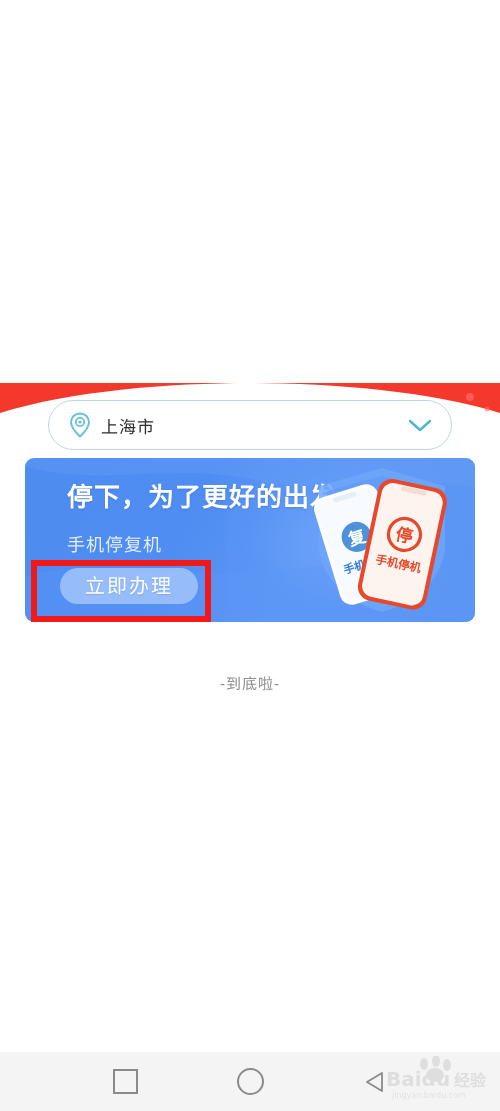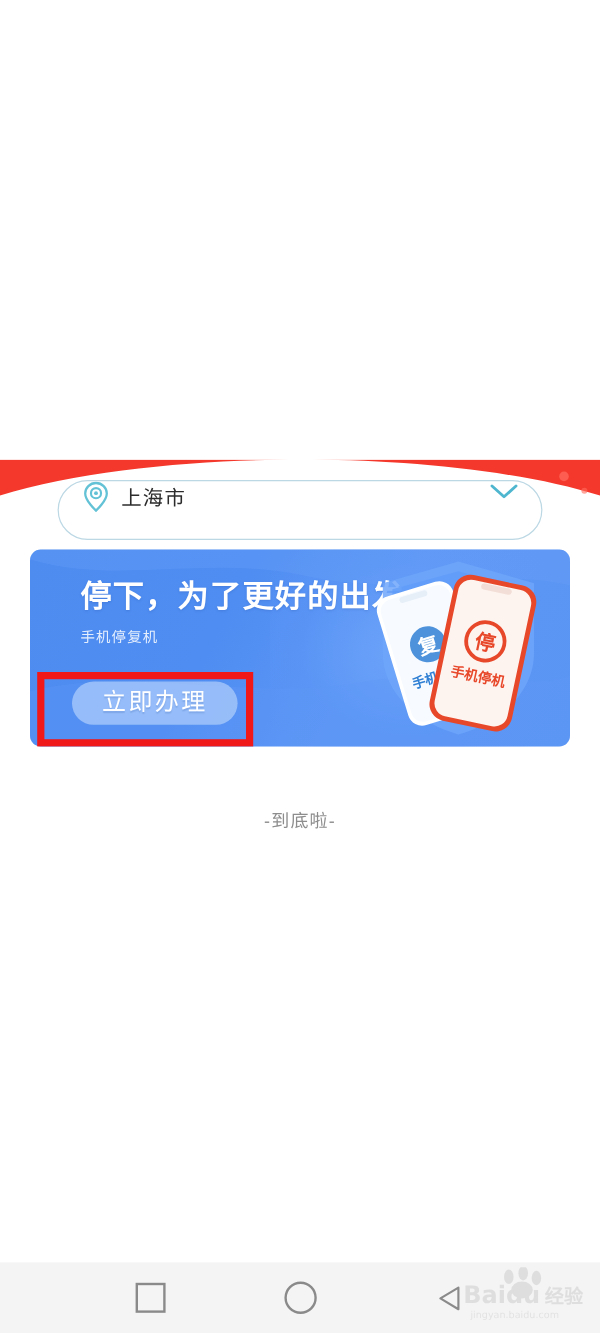--- a/index.html
+++ b/index.html
@@ -22,21 +22,21 @@
   }
   .header-red svg{display:block;}
 
   
   .city-pill{
     position:absolute;left:48px;top:400px;width:404px;height:50px;
     box-sizing:border-box;
     background:#ffffff;
     border:1px solid #bcd8e4;
     border-radius:25px;
-    display:flex;align-items:flex-start;
+    display:flex;align-items:center;
     padding:0 18px 0 20px;
     z-index:5;
   }
   .pin-icon{width:22px;height:26px;flex:0 0 auto;margin-right:10px;}
   .city-name{
     font-size:17px;color:#2c2c2c;letter-spacing:1px;
     font-family:"Liberation Sans","DejaVu Sans",sans-serif;
   }
   .chev{margin-left:auto;width:26px;height:16px;}
 
@@ -54,22 +54,22 @@
   .banner-swoosh{position:absolute;left:0;top:0;width:450px;height:164px;}
 
   .banner-title{
     position:absolute;left:42px;top:26px;
     font-size:26px;font-weight:bold;color:#ffffff;
     letter-spacing:1px;line-height:1;
     text-shadow:0 1px 2px rgba(40,80,160,.25);
     white-space:nowrap;
   }
   .banner-sub{
-    position:absolute;left:42px;top:67px;
-    font-size:12px;color:#e4eefd;letter-spacing:1px;
+    position:absolute;left:42px;top:78px;
+    font-size:18px;color:#e4eefd;letter-spacing:1px;
     line-height:1;white-space:nowrap;text-align:center;
   }
   .cta-btn{
     position:absolute;left:35px;top:110px;
     min-width:138px;height:36px;
     background:rgba(190,216,252,.62);
     border-radius:18px;
     display:flex;align-items:center;justify-content:center;
     padding:0 16px;box-sizing:border-box;
   }

